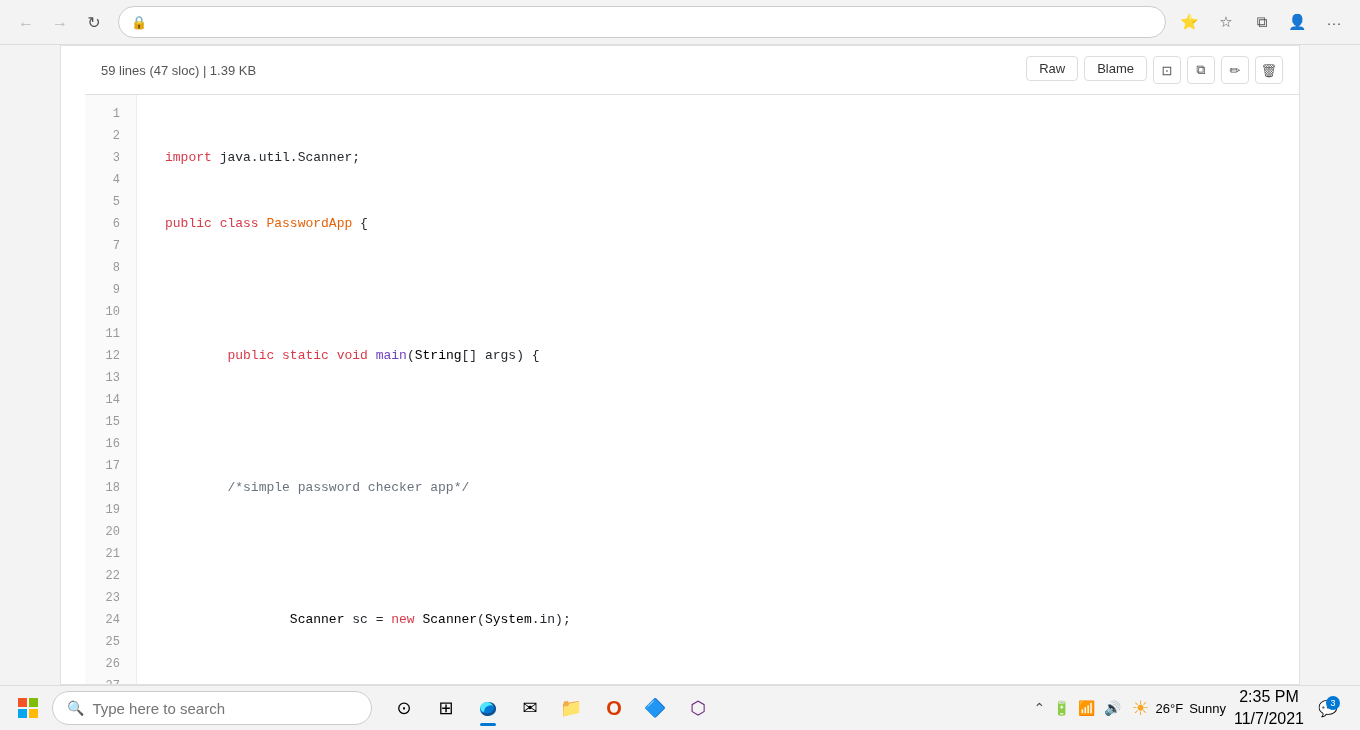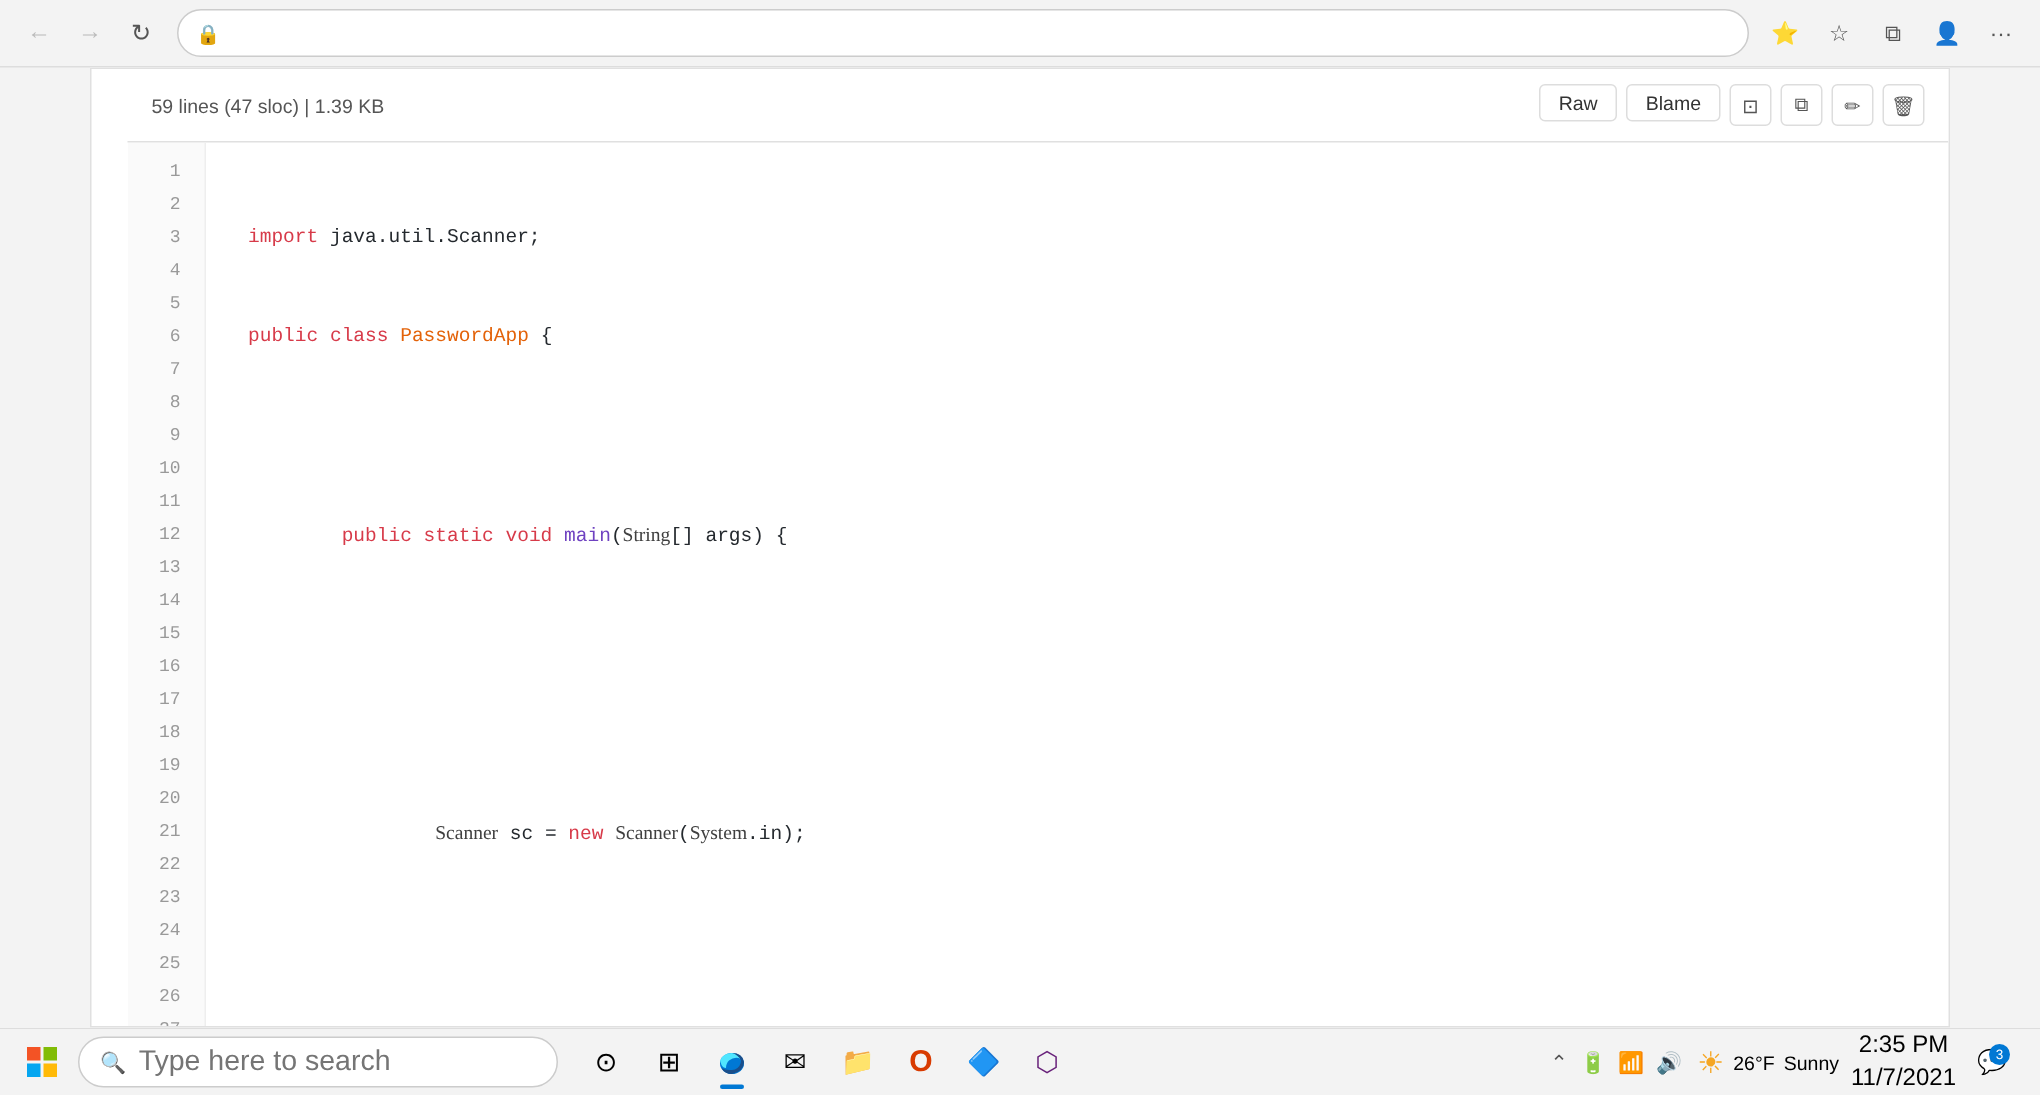--- a/index.html
+++ b/index.html
@@ -123,21 +123,21 @@
     .code-content {
       flex: 1;
       padding: 8px 16px;
       white-space: pre;
       overflow-x: auto;
     }
     .code-line { display: block; min-height: 22px; margin-left: 12px; }
 
     
     .kw { color: #d73a49; } 
-    .type { color: #404040; font-family: Liberation Serif, serif; } 
+    .type { color: #000000; } 
     .cmt { color: #6a737d; } 
     .fn { color: #6f42c1; } 
     .cls { color: #e36209; } 
     .plain { color: #24292e; }
 
     
     .taskbar {
       position: fixed;
       bottom: 0;
       left: 0;
@@ -167,21 +167,21 @@
       border-radius: 20px;
       background: white;
       display: flex;
       align-items: center;
       padding: 0 14px;
       gap: 8px;
     }
     .taskbar-search input {
       border: none;
       outline: none;
-      font-size: 19px;
+      font-size: 15px;
       color: #555;
       background: transparent;
       flex: 1;
     }
 
     .taskbar-apps { display: flex; gap: 2px; margin-left: 8px; }
     .taskbar-app {
       width: 40px; height: 40px;
       border-radius: 4px;
       border: none;
@@ -311,20 +311,21 @@
         <span class="line-number">26</span>
         <span class="line-number">27</span>
 
       </div>
       <div class="code-content">
         <span class="code-line"><span class="kw">import</span> <span class="plain">java.util.Scanner;</span></span>
         <span class="code-line"><span class="kw">public</span> <span class="kw">class</span> <span class="cls">PasswordApp</span> <span class="plain">{</span></span>
         <span class="code-line"></span>
         <span class="code-line">        <span class="kw">public</span> <span class="kw">static</span> <span class="kw">void</span> <span class="fn">main</span><span class="plain">(</span><span class="type">String</span><span class="plain">[]</span> <span class="plain">args) {</span></span>
         <span class="code-line"></span>
+        <span class="code-line">        <span class="cmt">/*simple password checker app*/</span></span>
         <span class="code-line"></span>
         <span class="code-line">                <span class="type">Scanner</span> <span class="plain">sc = </span><span class="kw">new</span> <span class="type">Scanner</span><span class="plain">(</span><span class="type">System</span><span class="plain">.in);</span></span>
         <span class="code-line"></span>
         
         
         
         
         
         
         

